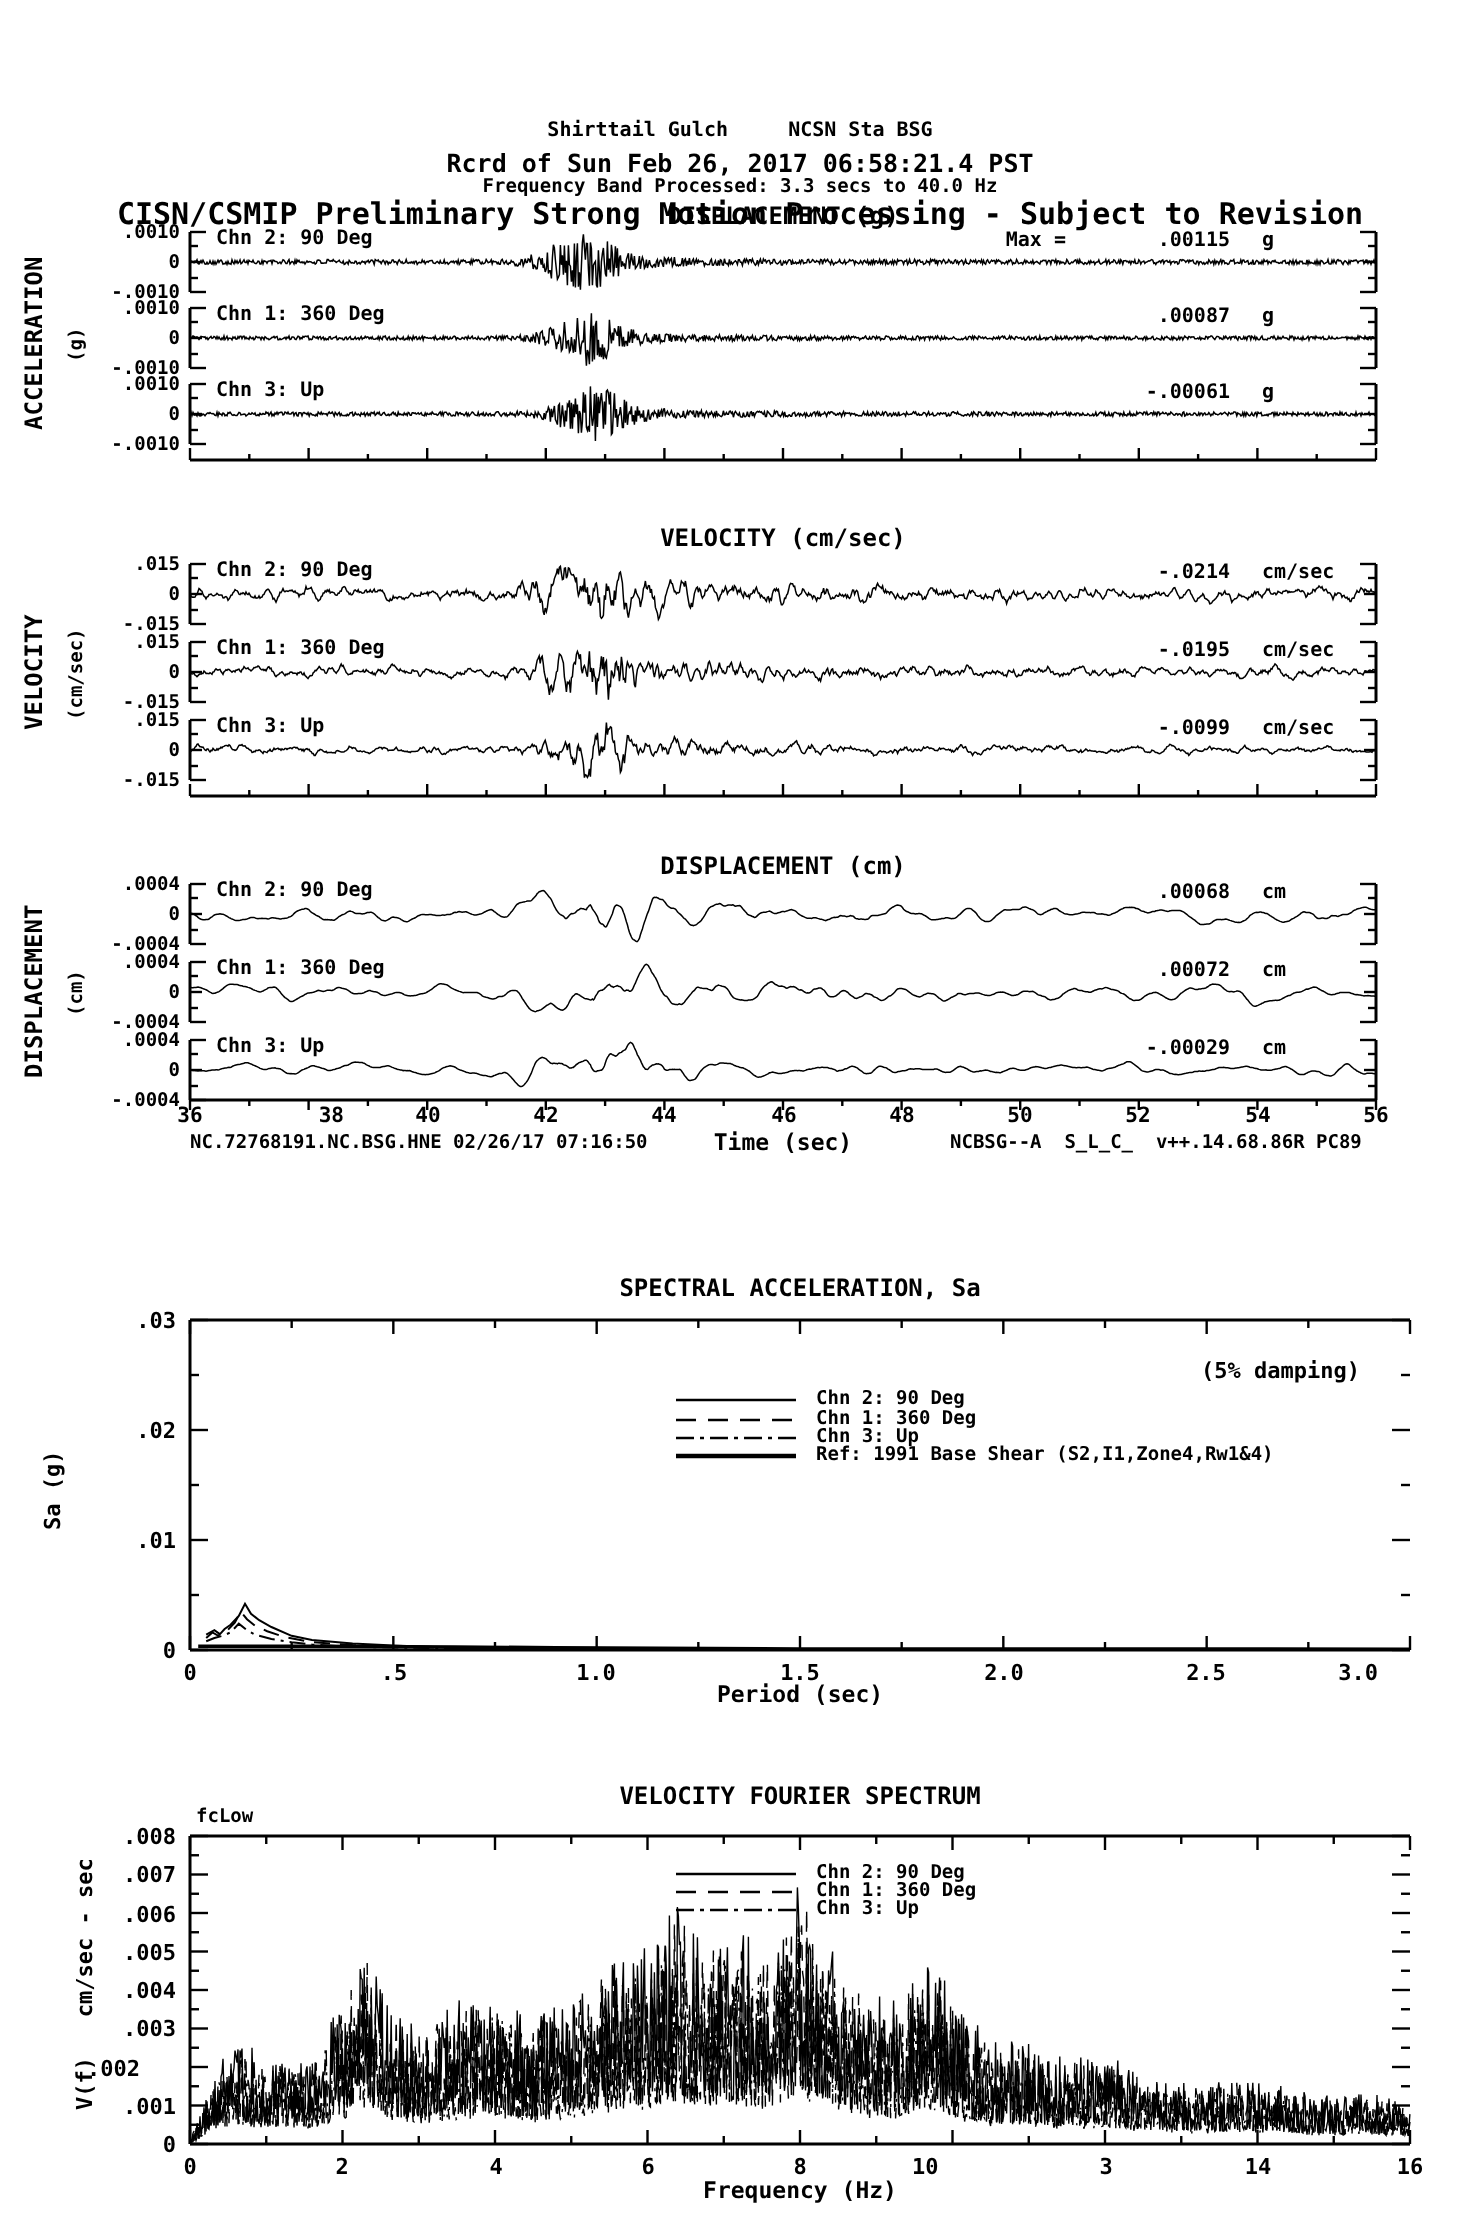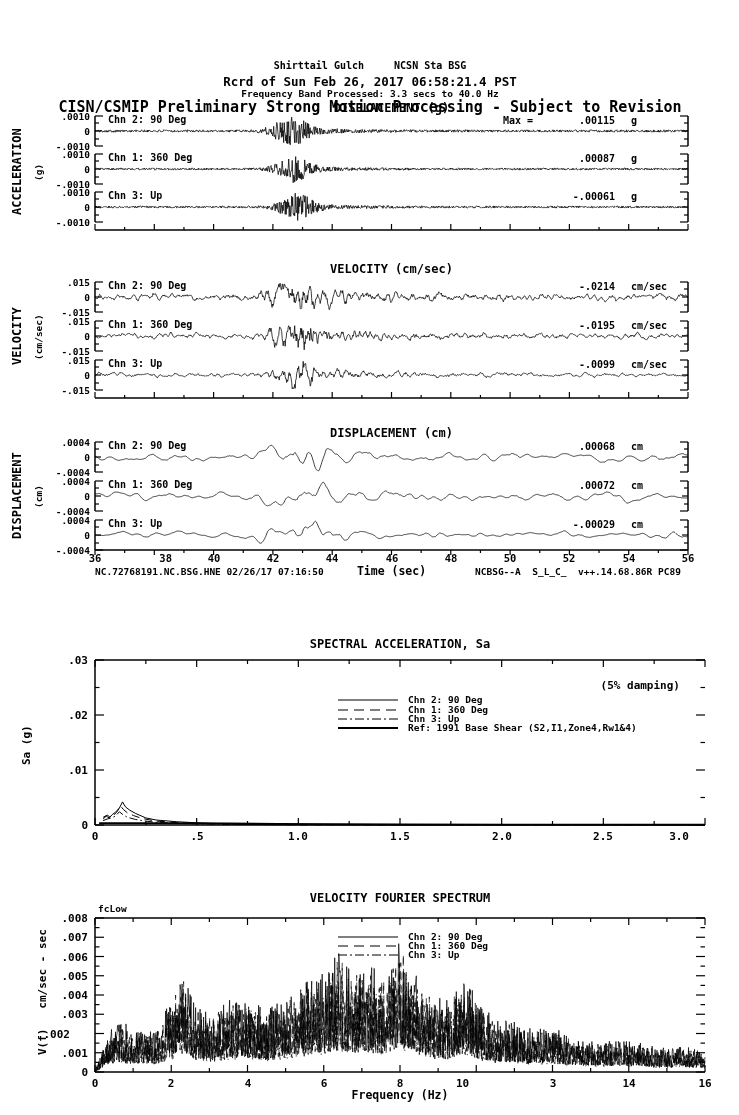--- a/index.html
+++ b/index.html
@@ -428,20 +428,21 @@
         <line class="ls-dd" x1="0" y1="4" x2="60" y2="4"></line>
       </svg>
     <span>Chn 3: Up</span>
   </div>
   <div class="lgr" style="top:722px">
     <svg class="lgs" width="60" height="8">
         <line class="ls-ref" x1="0" y1="4" x2="60" y2="4"></line>
       </svg>
     <span>Ref: 1991 Base Shear (S2,I1,Zone4,Rw1&amp;4)</span>
   </div>
+  <div class="axlab" style="left:95px;top:840px;width:610px">Period (sec)</div>
 
   <div class="corner" style="left:98px;top:903px">fcLow</div>
   <div class="lgr" style="top:931px">
     <svg class="lgs" width="60" height="8">
         <line x1="0" y1="4" x2="60" y2="4"></line>
       </svg>
     <span>Chn 2: 90 Deg</span>
   </div>
   <div class="lgr" style="top:940px">
     <svg class="lgs" width="60" height="8">

